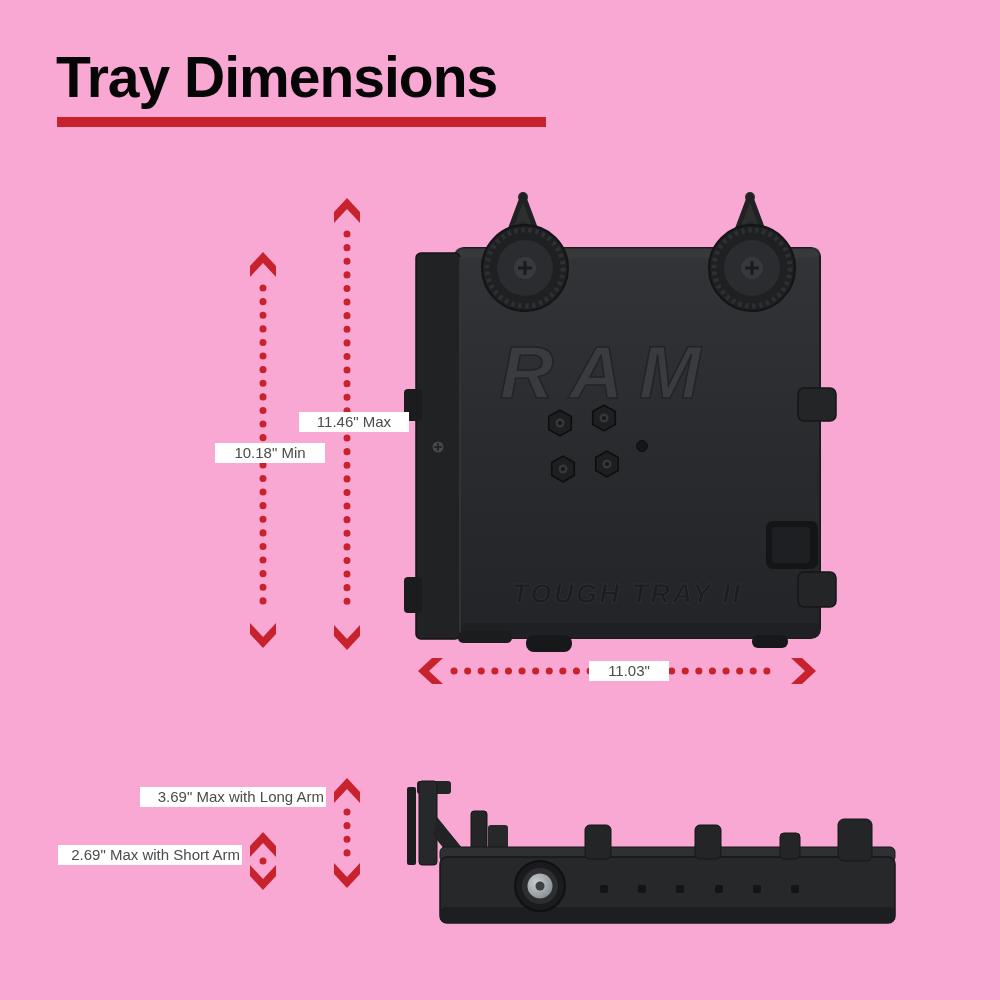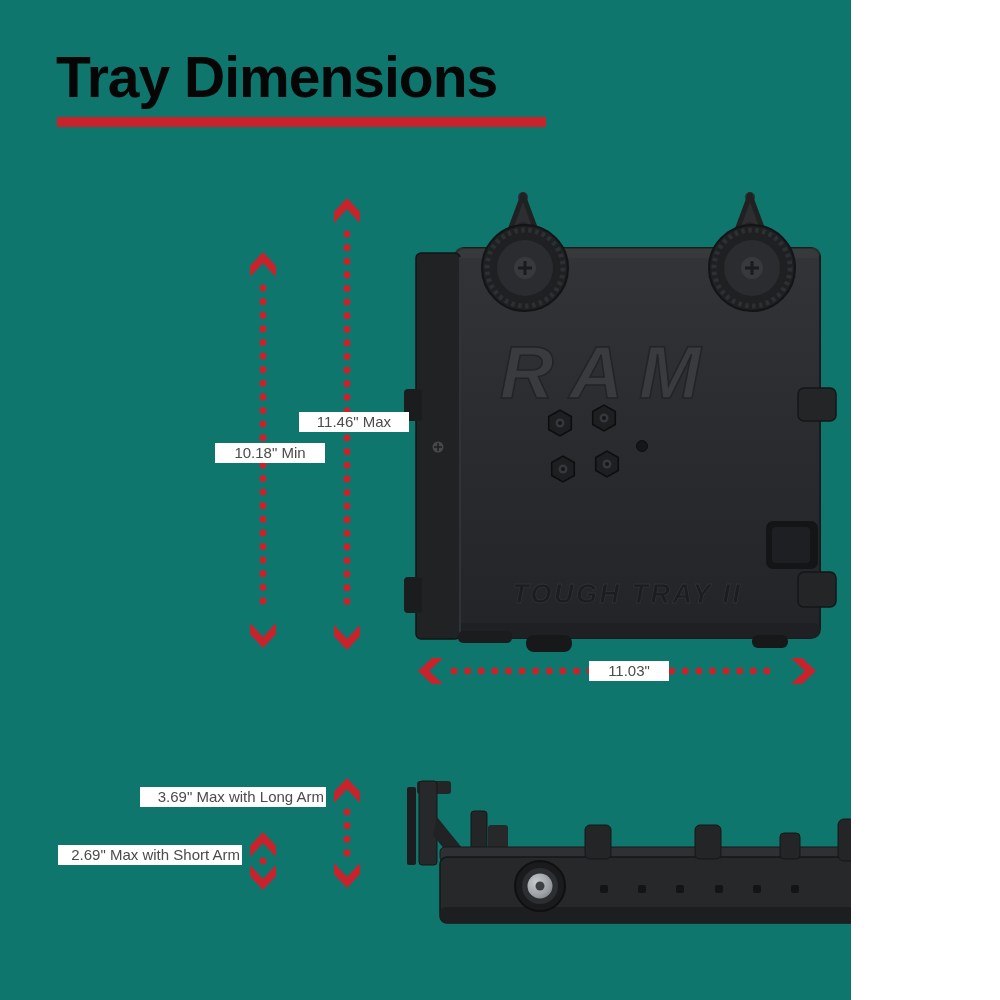--- a/index.html
+++ b/index.html
@@ -1,17 +1,17 @@
 <!DOCTYPE html>
 <html style="--accent-red: #c8232c; --label-gray: #4b4b4b; --title-black: #060606; --product-black: #26282a;"><head>
 <meta charset="utf-8">
 <style>
   html,body{margin:0;padding:0;background:#fff;}
   .canvas{
-    position:relative;width:851px;height:1000px;background:#0f766e;
+    position:relative;width:1000px;height:1000px;background:#f9a8d4;
     font-family:"Liberation Sans",sans-serif;overflow:hidden;
   }
   .abs{position:absolute;}
   .page-title{
     position:absolute;left:56px;top:44px;margin:0;
     font-size:57px;font-weight:bold;letter-spacing:-1px;
     color:var(--title-black,#060606);
   }
   .title-underline{
     position:absolute;left:57px;top:117px;width:489px;height:10px;

